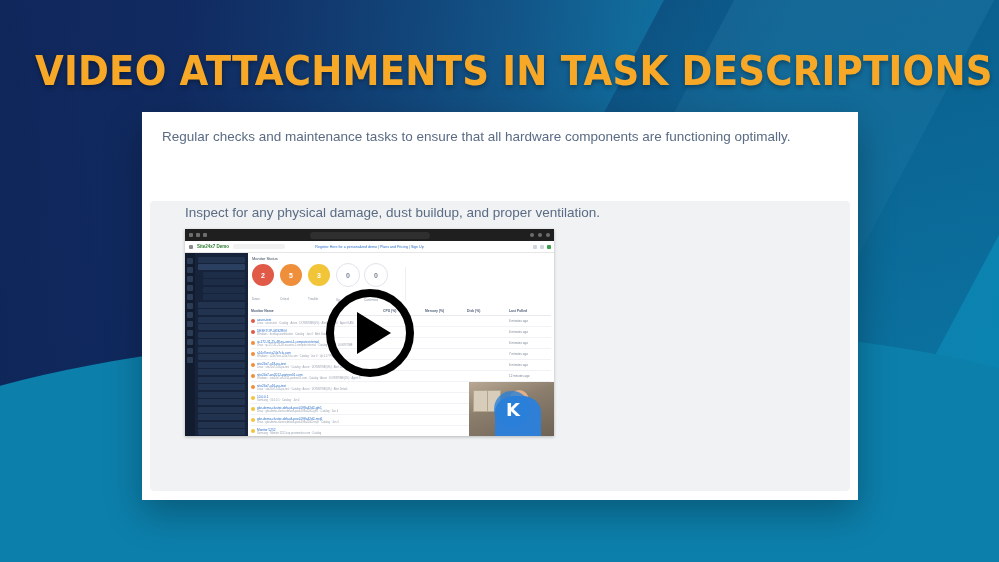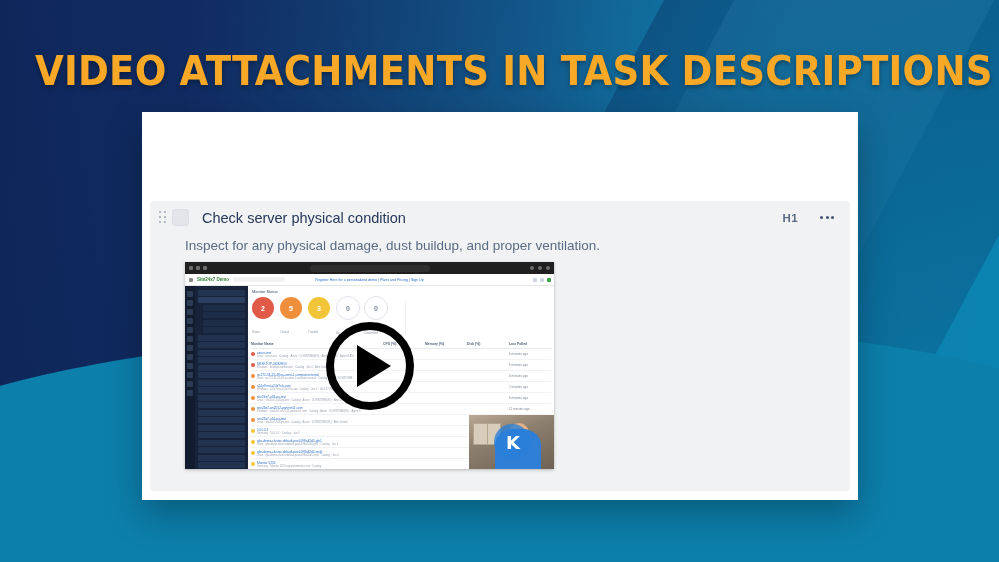--- a/index.html
+++ b/index.html
@@ -232,43 +232,24 @@
   <div class="bg-band-a"></div>
   <div class="bg-diag-dark"></div>
   <div class="bg-diag-light"></div>
   <div class="bg-swoosh2"></div>
   <div class="bg-swoosh"></div>
 
   <div class="headline">VIDEO ATTACHMENTS IN TASK DESCRIPTIONS</div>
 
   <div class="card">
     <div class="card-head">
+      <p class="card-desc">Regular checks and maintenance tasks to ensure that all hardware components are functioning optimally.</p>
     </div>
 
     <div class="task-panel">
-      <div class="task-row">
-        <span class="drag-handle">
-          <i></i>
-            <i></i>
-            <i></i>
-            <i></i>
-            <i></i>
-            <i></i>
-        </span>
-        <span class="task-check"></span>
-        <span class="task-name">Check server physical condition</span>
-        <span class="task-right">
-          <span class="badge-h1">H1</span>
-          <span class="dots">
-              <i></i>
-              <i></i>
-              <i></i>
-            </span>
-        </span>
-      </div>
 
       <div class="task-sub">Inspect for any physical damage, dust buildup, and proper ventilation.</div>
 
       <div class="video-wrap">
         <div class="browser-bar">
           <span class="bb-left">
             <span class="bb-ic"></span>
             <span class="bb-ic"></span>
             <span class="bb-ic"></span>
           </span>

